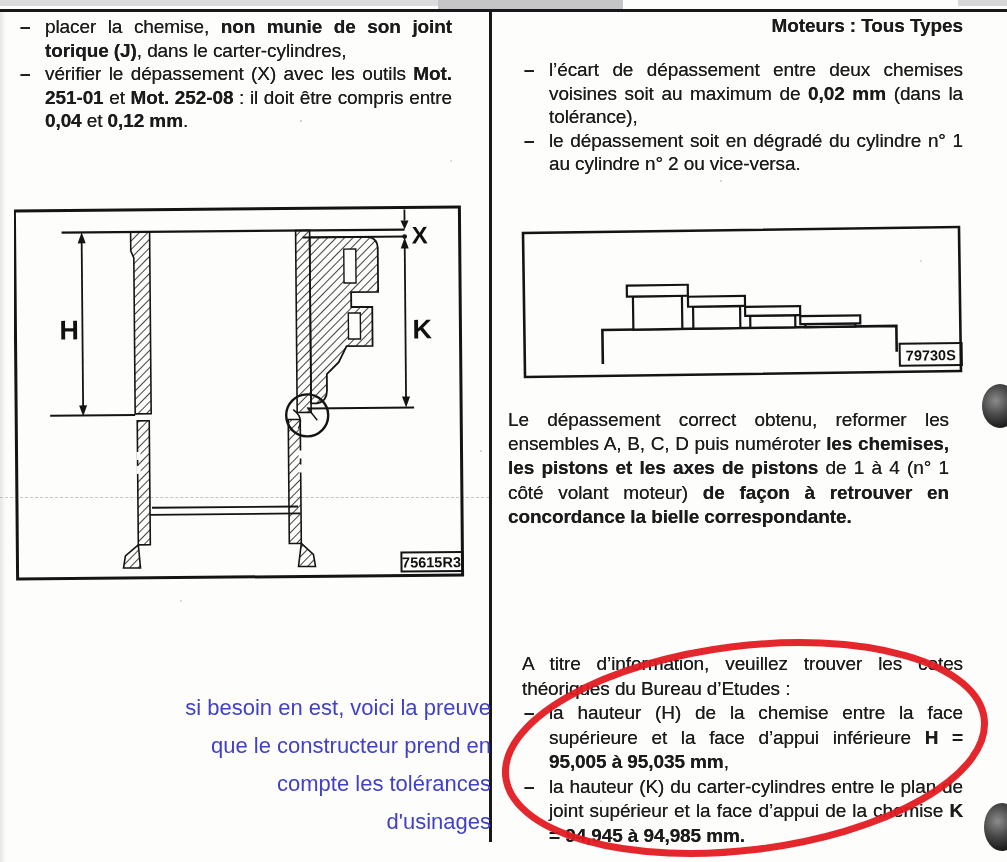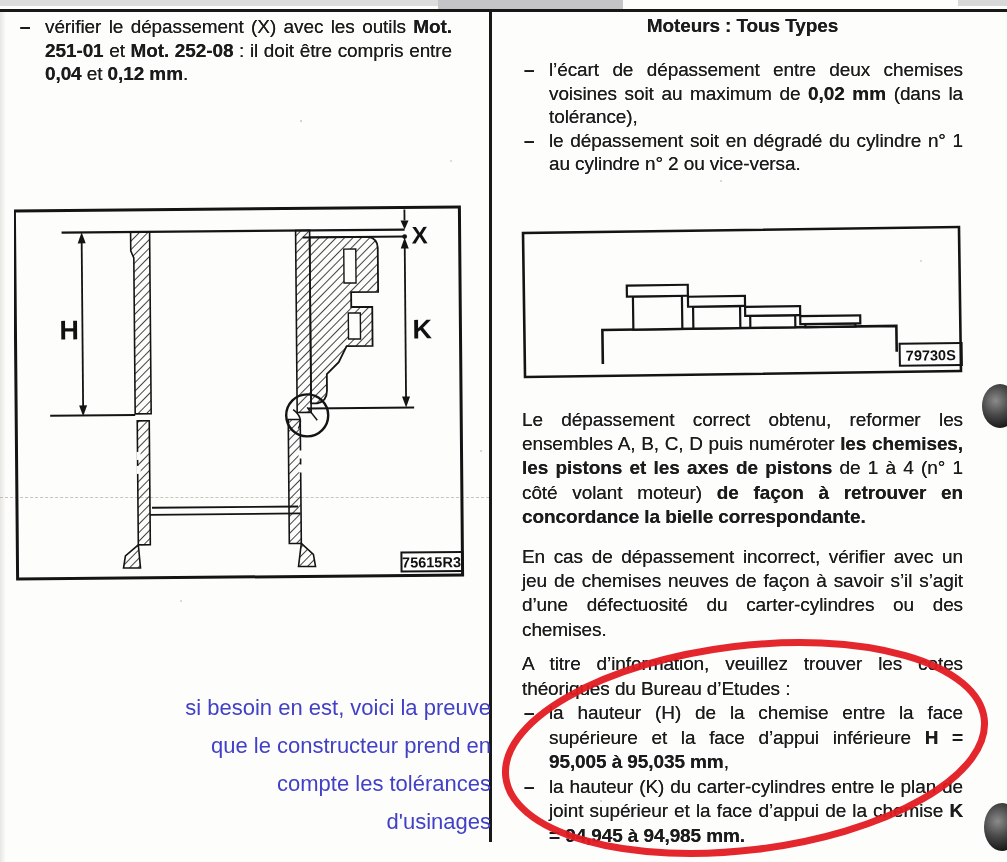--- a/index.html
+++ b/index.html
@@ -14,21 +14,21 @@
   .divider{position:absolute;left:489px;top:10px;width:3px;height:832px;background:#181818;}
   .edge-left{position:absolute;left:0;top:12px;width:6px;height:850px;background:linear-gradient(to right,#e7e6e3,rgba(255,255,255,0));}
   .scanline{position:absolute;left:0;top:497px;width:489px;border-top:1px dashed #b8b1a6;opacity:.75;}
   .speck{position:absolute;left:300px;top:120px;width:2px;height:2px;background:#c9c5bd;border-radius:50%;
     box-shadow:180px 330px 0 #cdc9c1, -120px 480px 0 #d2cec6, 420px 60px 0 #d0ccc4, 300px 680px 0 #cfcbc3,
                620px 140px 0 #d4d0c8, 560px 620px 0 #d1cdc5, 150px 40px 0 #d6d2ca;}
   
   .doc{position:absolute;font-size:19px;line-height:23.5px;text-align:justify;letter-spacing:-0.1px;
        text-shadow:0 0 0.5px rgba(20,20,20,.85);}
   .doc b{font-weight:700;}
-  .heading{font-weight:700;text-align:center;}
+  .heading{font-weight:700;text-align:right;}
   .bullet{position:relative;padding-left:27px;}
   .bullet .dash{position:absolute;left:2px;top:0;font-weight:700;}
   .para{margin:0 0 0 0;}
   
   .blue-note{position:absolute;left:21px;top:689px;width:470px;
     font-size:22px;line-height:38px;color:#4140c6;text-align:right;letter-spacing:0;}
   
   .fig{position:absolute;}
   .fig text{font-family:"Liberation Sans",sans-serif;font-weight:700;fill:#111;}
   
@@ -48,20 +48,21 @@
   <div class="top-rule"></div>
   <div class="divider"></div>
   <div class="edge-left"></div>
   <div class="scanline"></div>
   <div class="speck"></div>
 
   <div class="doc" style="left:18px;top:15px;width:434px;">
     <div class="para"></div>
     <div class="bullet">
       <span class="dash">–</span>
+      <span>placer la chemise, <b>non munie de son joint torique (J)</b>, dans le carter-cylindres,</span>
     </div>
     <div class="bullet">
       <span class="dash">–</span>
       <span>vérifier le dépassement (X) avec les outils <b>Mot. 251-01</b> et <b>Mot. 252-08</b> : il doit être compris entre <b>0,04</b> et <b>0,12 mm</b>.</span>
     </div>
   </div>
 
   <svg class="fig" style="left:14px;top:205px;" width="452" height="378" viewBox="0 0 452 378">
     <defs>
       <pattern id="hatchL" patternUnits="userSpaceOnUse" width="6" height="6" patternTransform="rotate(45)">
@@ -147,23 +148,22 @@
         <rect x="232" y="98" width="45" height="12"></rect>
         <rect x="227" y="89" width="55" height="9"></rect>
         <rect x="287" y="107" width="50" height="3"></rect>
         <rect x="282" y="99" width="60" height="8"></rect>
       </g>
       <rect x="381" y="128" width="62" height="22" stroke-width="2"></rect>
       <text x="412" y="145" text-anchor="middle" font-size="14.5" stroke="none">79730S</text>
     </g>
   </svg>
 
-  <div class="doc" style="left:522px;top:408px;width:441px;line-height:24.2px;">Le dépassement correct obtenu, reformer les ensembles A, B, C, D puis numéroter <b>les chemises, les pistons et les axes de pistons</b> de 1 à 4 (n° 1 côté volant moteur) <b>de façon à retrouver en concordance la bielle correspondante.</b></div>
+  <div class="doc" style="left:508px;top:408px;width:441px;line-height:24.2px;">Le dépassement correct obtenu, reformer les ensembles A, B, C, D puis numéroter <b>les chemises, les pistons et les axes de pistons</b> de 1 à 4 (n° 1 côté volant moteur) <b>de façon à retrouver en concordance la bielle correspondante.</b></div>
 
-  <div class="doc" style="left:522px;top:545px;width:441px;line-height:24.2px;">En cas de dépassement incorrect, vérifier avec un jeu de chemises neuves de façon à savoir s’il s’agit d’une défectuosité du carter-cylindres ou des chemises.</div>
 
   <div class="doc" style="left:522px;top:652px;width:441px;line-height:24.5px;">
     <div class="para">A titre d’information, veuillez trouver les cotes théoriques du Bureau d’Etudes :</div>
     <div class="bullet">
       <span class="dash">–</span>
       <span>la hauteur (H) de la chemise entre la face supérieure et la face d’appui inférieure <b>H = 95,005 à 95,035 mm</b>,</span>
     </div>
     <div class="bullet">
       <span class="dash">–</span>
       <span>la hauteur (K) du carter-cylindres entre le plan de joint supérieur et la face d’appui de la chemise <b>K = 94,945 à 94,985 mm.</b></span>

